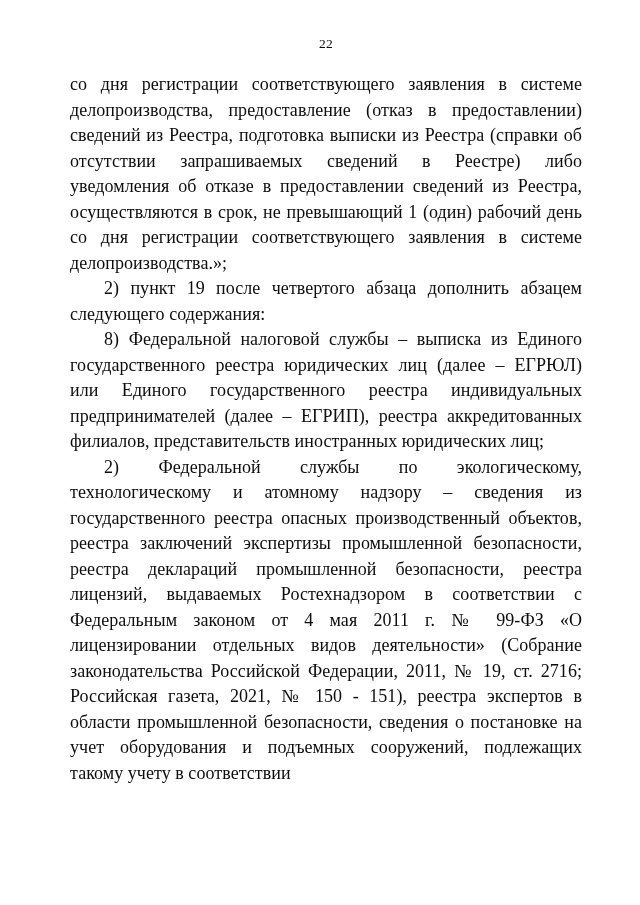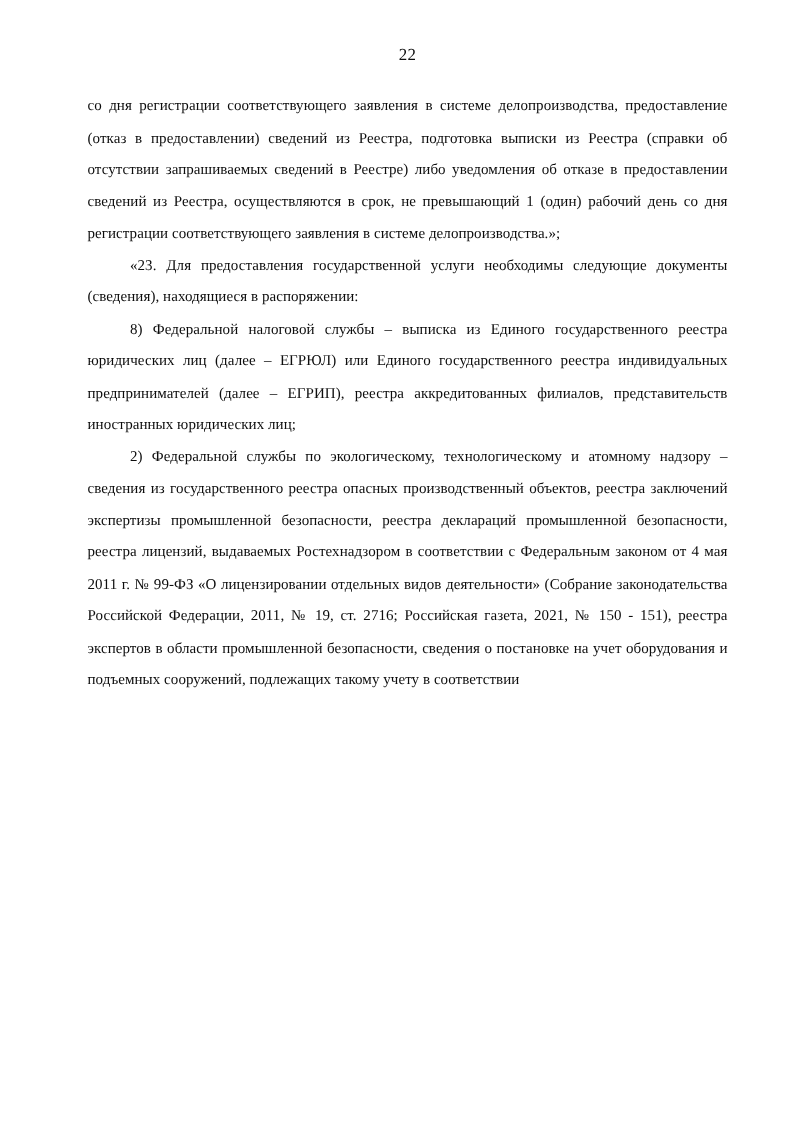--- a/index.html
+++ b/index.html
@@ -22,21 +22,21 @@
     padding: 36px 58px 30px 70px;
     position: relative;
   }
   .page-number {
     text-align: center;
     font-size: 13.5px;
     margin: 0 0 20px 0;
     letter-spacing: 0.2px;
   }
   .body-text {
-    font-size: 12px;
+    font-size: 18px;
     line-height: 25.5px;
     text-align: justify;
     text-justify: inter-word;
   }
   .body-text p {
     margin: 0 0 0 0;
     text-align: justify;
     text-align-last: left;
     hyphens: none;
   }
@@ -49,17 +49,17 @@
   
   .tight { letter-spacing: 0.05px; }
 </style>
 </head>
 <body>
 
 <div class="page">
   <div class="page-number">22</div>
   <div class="body-text">
     <p class="noindent tight">со дня регистрации соответствующего заявления в системе делопроизводства, предоставление (отказ в предоставлении) сведений из Реестра, подготовка выписки из Реестра (справки об отсутствии запрашиваемых сведений в Реестре) либо уведомления об отказе в предоставлении сведений из Реестра, осуществляются в срок, не превышающий 1 (один) рабочий день со дня регистрации соответствующего заявления в системе делопроизводства.»;</p>
-    <p class="indent tight">«23. Для предоставления государственной услуги необходимы следующие документы (сведения), находящиеся в распоряжении:</p>
+    <p class="indent tight">2) пункт 19 после четвертого абзаца дополнить абзацем следующего содержания:</p>
     <p class="indent tight">8) Федеральной налоговой службы – выписка из Единого государственного реестра юридических лиц (далее – ЕГРЮЛ) или Единого государственного реестра индивидуальных предпринимателей (далее – ЕГРИП), реестра аккредитованных филиалов, представительств иностранных юридических лиц;</p>
     <p class="indent tight">2) Федеральной службы по экологическому, технологическому и атомному надзору – сведения из государственного реестра опасных производственный объектов, реестра заключений экспертизы промышленной безопасности, реестра деклараций промышленной безопасности, реестра лицензий, выдаваемых Ростехнадзором в соответствии с Федеральным законом от 4 мая 2011 г. № 99-ФЗ «О лицензировании отдельных видов деятельности» (Собрание законодательства Российской Федерации, 2011, № 19, ст. 2716; Российская газета, 2021, № 150 - 151), реестра экспертов в области промышленной безопасности, сведения о постановке на учет оборудования и подъемных сооружений, подлежащих такому учету в соответствии</p>
   </div>
 </div>
 
 </body></html>

